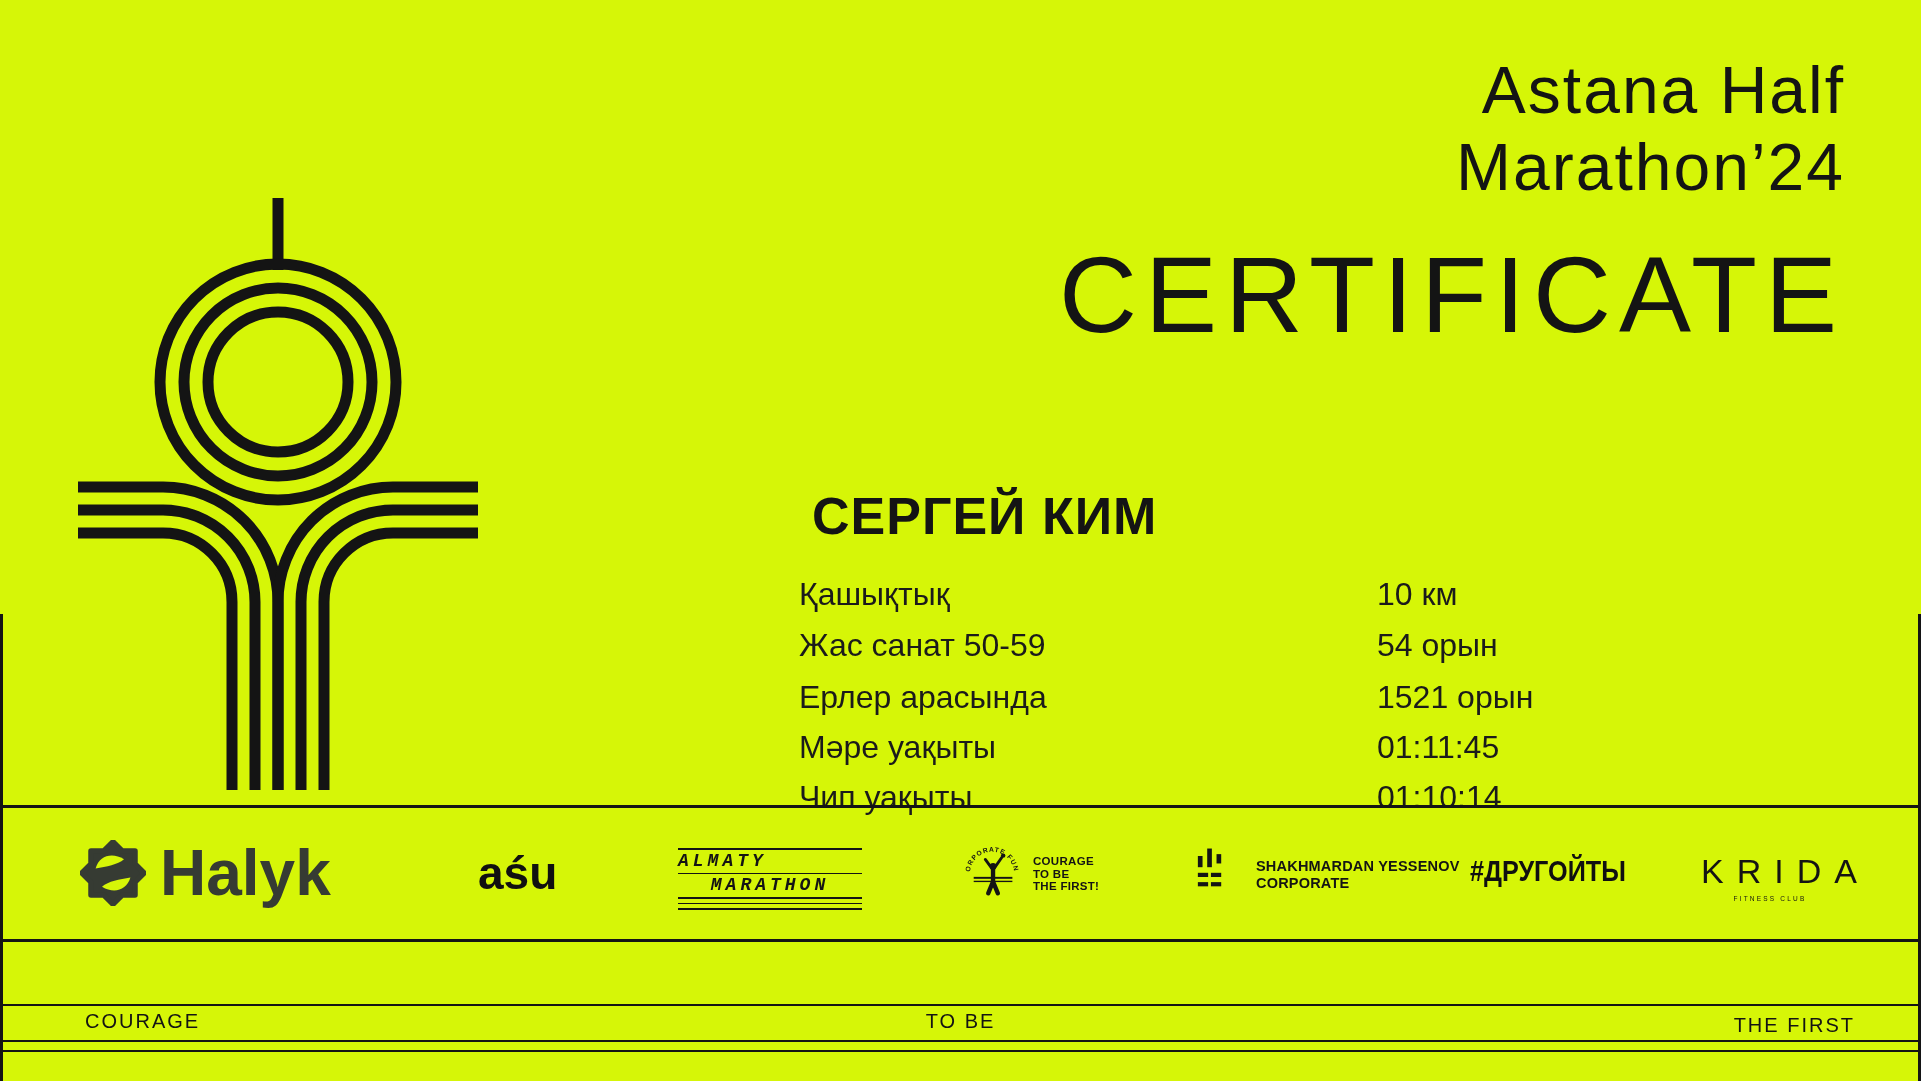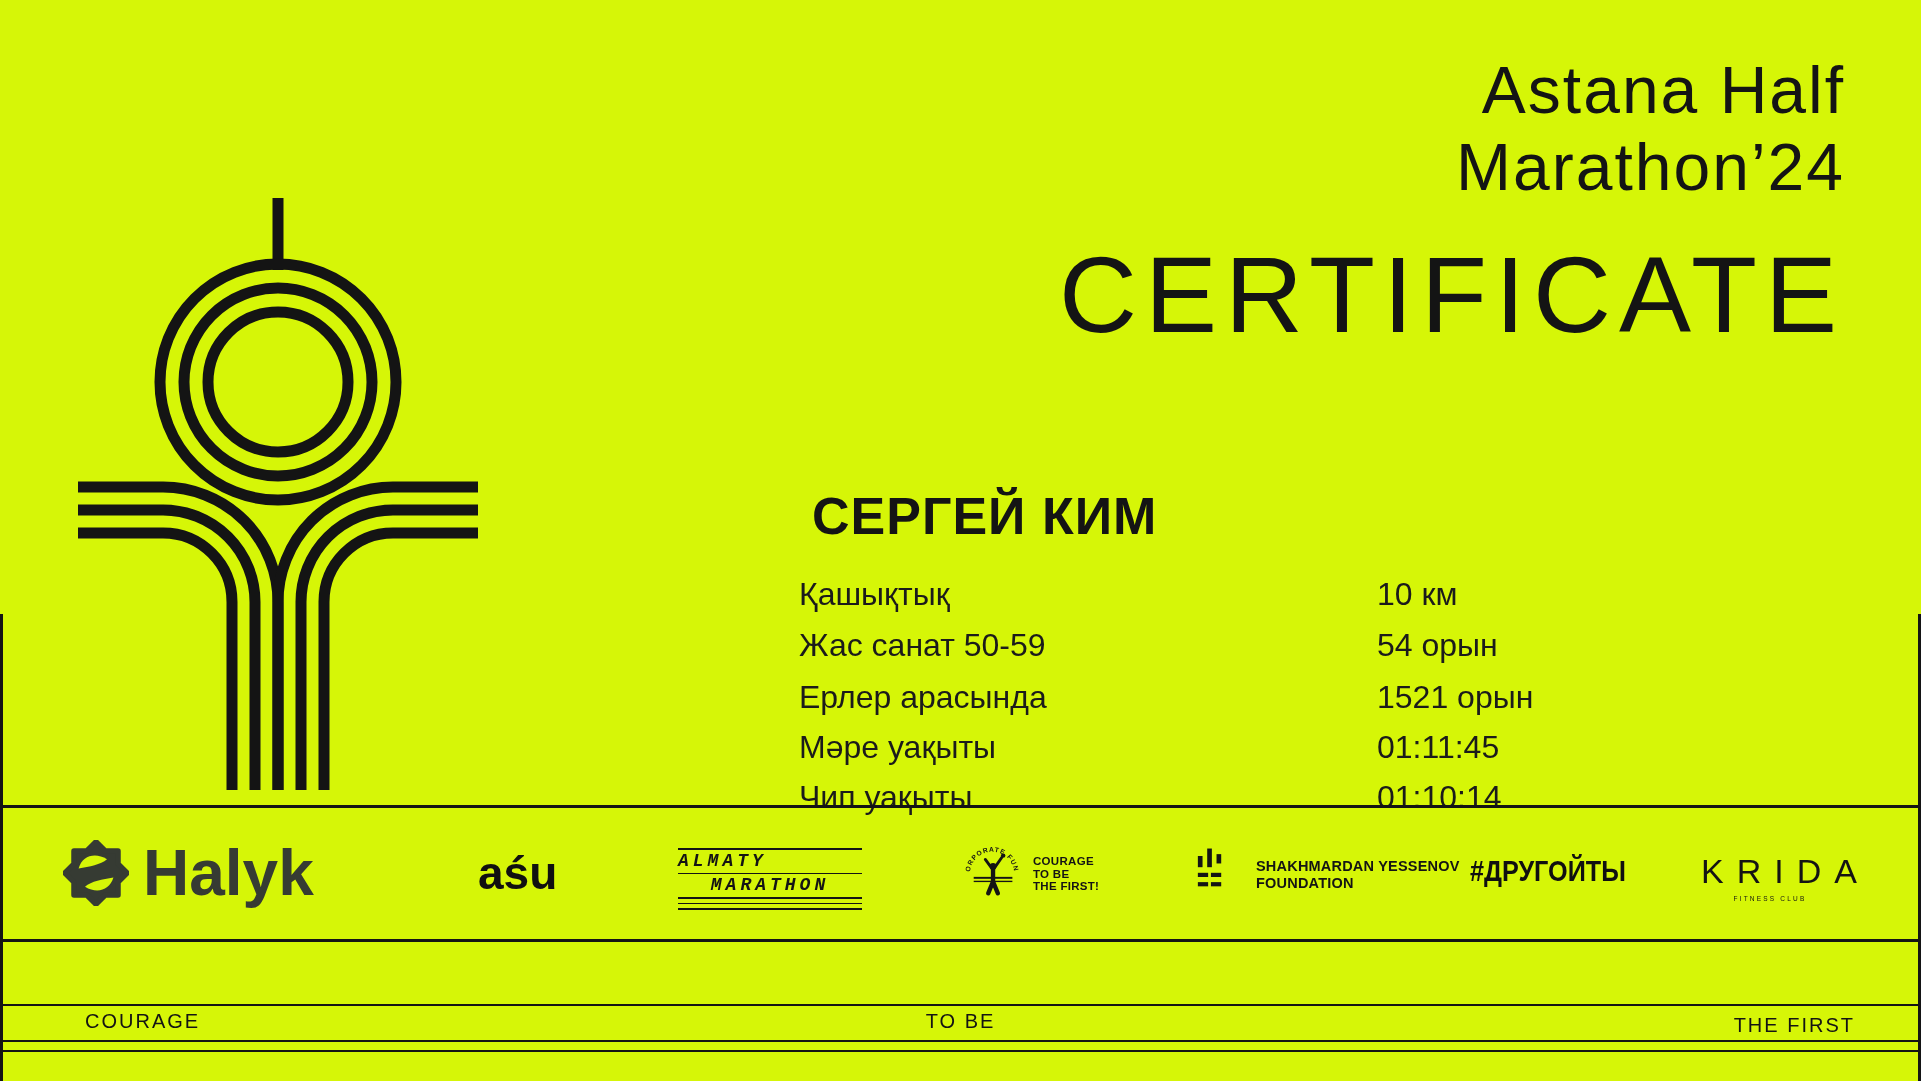--- a/index.html
+++ b/index.html
@@ -26,21 +26,21 @@
   .logo path,.logo circle,.logo line{stroke:var(--ink);stroke-width:11;fill:none;}
 
   
   .hrule{position:absolute;left:0;width:1921px;background:var(--ink);}
   .hr1{top:805px;height:3px}.hr2{top:939px;height:3px}
   .hr3{top:1004px;height:2px}.hr4{top:1040px;height:2px}.hr5{top:1050px;height:2px}
   .vrule{position:absolute;top:614px;height:467px;width:3px;background:var(--ink);}
   .vl{left:0}.vr{left:1918px}
 
   
-  .sp-halyk{position:absolute;left:63px;top:840px;display:flex;align-items:flex-start;color:var(--halyk_text);}
+  .sp-halyk{position:absolute;left:80px;top:840px;display:flex;align-items:flex-start;color:var(--halyk_text);}
   .sp-halyk svg{width:66px;height:66px;}
   .sp-halyk .htxt{font-size:64px;font-weight:700;letter-spacing:0px;margin-left:14px;line-height:66px;}
   .sp-asu{position:absolute;left:478px;top:846px;font-size:46px;font-weight:700;color:#101010;}
   .sp-am{position:absolute;left:678px;top:848px;width:184px;font-style:italic;font-weight:700;color:var(--ink);font-family:Liberation Mono, monospace;}
   .am-rule{height:1.5px;background:var(--ink);}
   .am-row{height:23px;line-height:23px;font-size:18px;letter-spacing:4px;}
   .am-right{text-align:center;}
   .am-gap{height:4px;}
   .sp-cf{position:absolute;left:965px;top:843px;display:flex;align-items:flex-start;color:var(--ink);}
   .sp-cf svg{width:58px;height:60px;}
@@ -168,21 +168,21 @@
         <rect x="2" y="8" width="5" height="12" fill="#141414"></rect>
         <rect x="12" y="0" width="5" height="20" fill="#141414"></rect>
         <rect x="22" y="6" width="5" height="10" fill="#141414"></rect>
         <rect x="2" y="26" width="11" height="4.5" fill="#141414"></rect>
         <rect x="16" y="26" width="11" height="4.5" fill="#141414"></rect>
         <rect x="2" y="36" width="11" height="4.5" fill="#141414"></rect>
         <rect x="16" y="36" width="11" height="4.5" fill="#141414"></rect>
       </svg>
       <div class="ye-text">
         <div>SHAKHMARDAN YESSENOV</div>
-        <div>FOUNDATION</div>
+        <div>CORPORATE</div>
       </div>
     </div>
 
     <div class="sp-dr">#ДРУГОЙТЫ</div>
 
     <div class="sp-kr">
       <div class="kr-word">KRIDA</div>
       <div class="kr-sub">FITNESS CLUB</div>
     </div>
 

